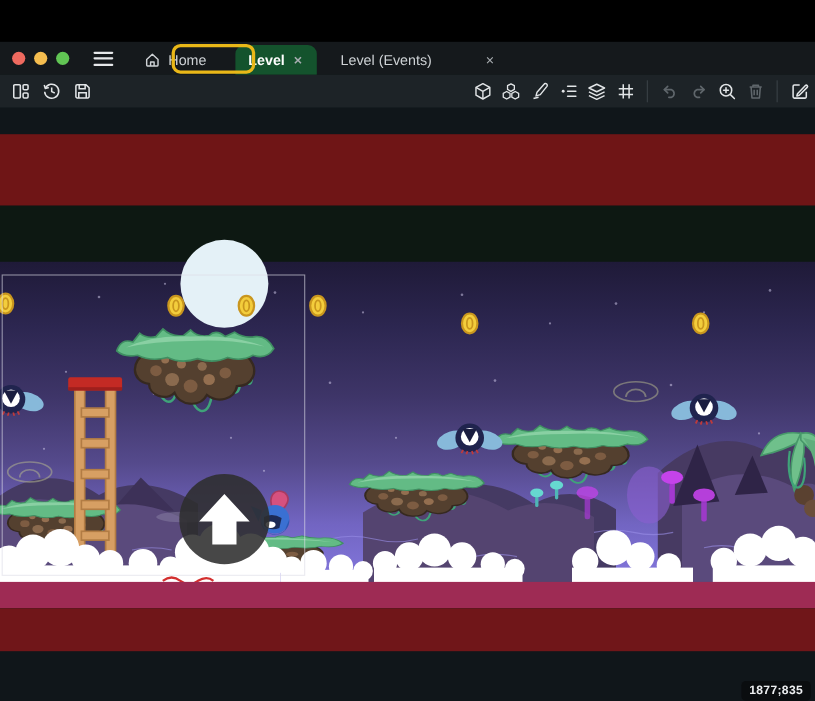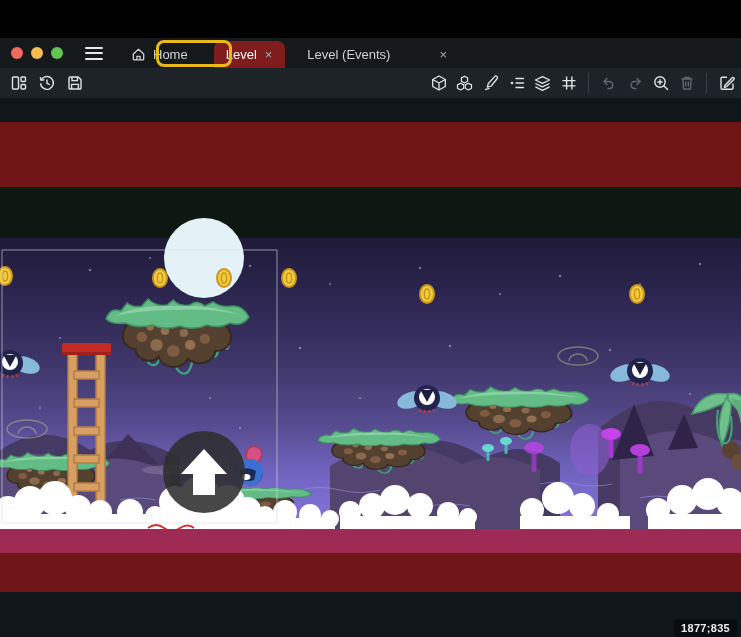--- a/index.html
+++ b/index.html
@@ -17,21 +17,21 @@
   }
   .traffic { display:flex; gap:8px; margin-left:11px; }
   .light { width:12px; height:12px; border-radius:50%; }
   .light.red{ background:#ee6a5f; } .light.yellow{ background:#f5bd4f; } .light.green{ background:#61c554; }
   .hamburger { margin-left:18px; display:flex; flex-direction:column; gap:3.5px; cursor:pointer; padding:4px; }
   .hamburger span { display:block; width:18px; height:2px; background:#e6e8ea; border-radius:1px; }
   .tabs { display:flex; align-items:center; margin-left:12px; height:30px; }
   .tab { display:flex; align-items:center; gap:7px; padding:0 12px; height:27px; margin-top:3px;
          color:#ced2d5; font-size:13px; border-radius:8px 8px 0 0; cursor:pointer; }
   .tab .close { color:#a8adb1; font-size:13px; padding:0 1px; cursor:pointer; }
-  .tab.active { background:#7f1d1d; color:#fff; font-weight:normal; }
+  .tab.active { background:#14532d; color:#fff; font-weight:bold; }
   .tab-highlight {
     position:absolute; left:156px; top:2px; width:76px; height:27px;
     border:3px solid #eab818; border-radius:8px; pointer-events:none;
   }
   .home-icon svg { display:block; }
   
   #toolbar {
     position:absolute; left:0; top:30px; width:741px; height:30px;
     background:#1d2327;
   }

